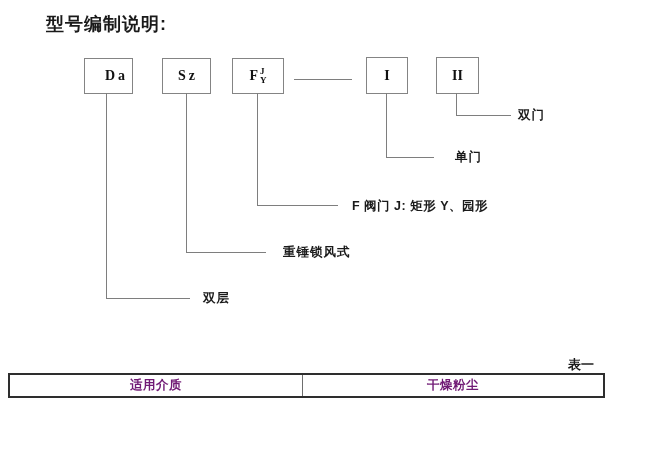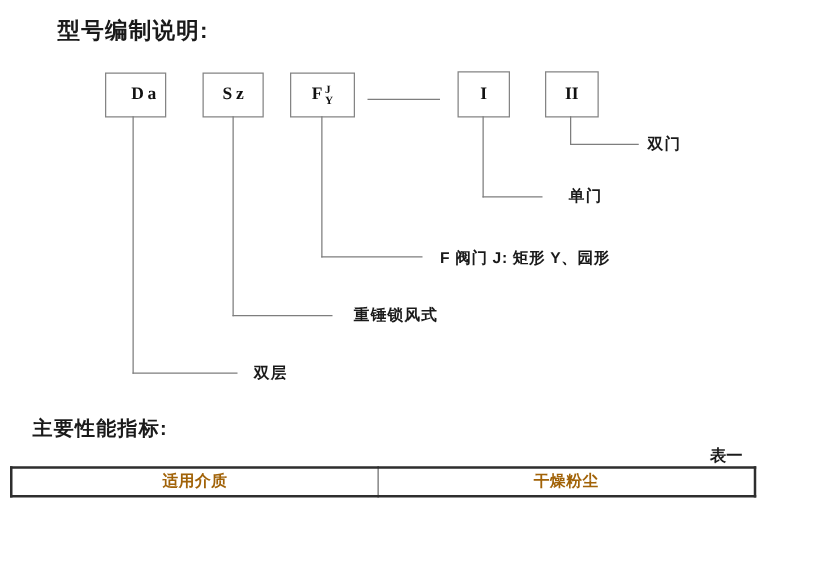--- a/index.html
+++ b/index.html
@@ -55,21 +55,21 @@
     font-size:13px; font-weight:bold;
   }
   table.spec {
     position:absolute; left:8px; top:373px; width:592px;
     border-collapse:collapse; table-layout:fixed;
     border:2px solid #2e2e2e;
   }
   table.spec td {
     border:1px solid #6e6e6e;
     font-weight:bold; font-size:12.5px; text-align:center;
-    height:21px; padding:0; letter-spacing:0.5px; color:#a16207;
+    height:21px; padding:0; letter-spacing:0.5px; color:#701a75;
   }
   td.c1 { width:292px; }
   td.c2 { width:300px; }
 </style>
 </head>
 <body>
 
 <div class="page">
 
   <div class="title-main">型号编制说明:</div>
@@ -109,21 +109,20 @@
     <div class="ln v-ii"></div>
     <div class="ln h-ii"></div>
 
     <div class="blabel lb-shuangmen">双门</div>
     <div class="blabel lb-danmen">单门</div>
     <div class="blabel lb-fvalve">F 阀门 J: 矩形 Y、园形</div>
     <div class="blabel lb-sz">重锤锁风式</div>
     <div class="blabel lb-da">双层</div>
   </div>
 
-  <div class="title-section">主要性能指标:</div>
 
   <div class="table-tag">表一</div>
 
   <table class="spec">
     <tbody>
       <tr>
         <td class="c1">适用介质</td>
         <td class="c2">干燥粉尘</td>
       </tr>
     </tbody>

